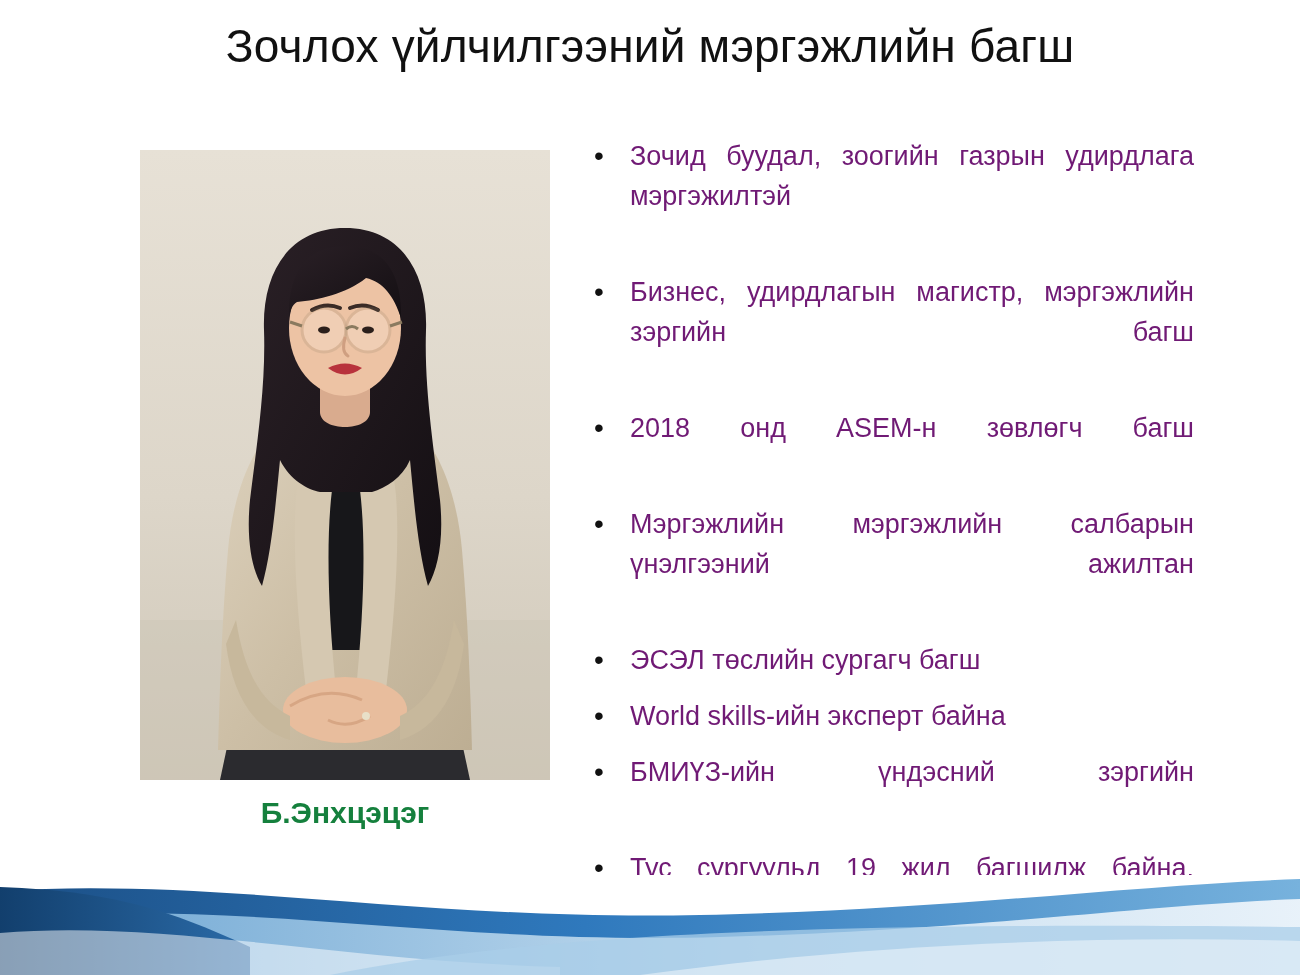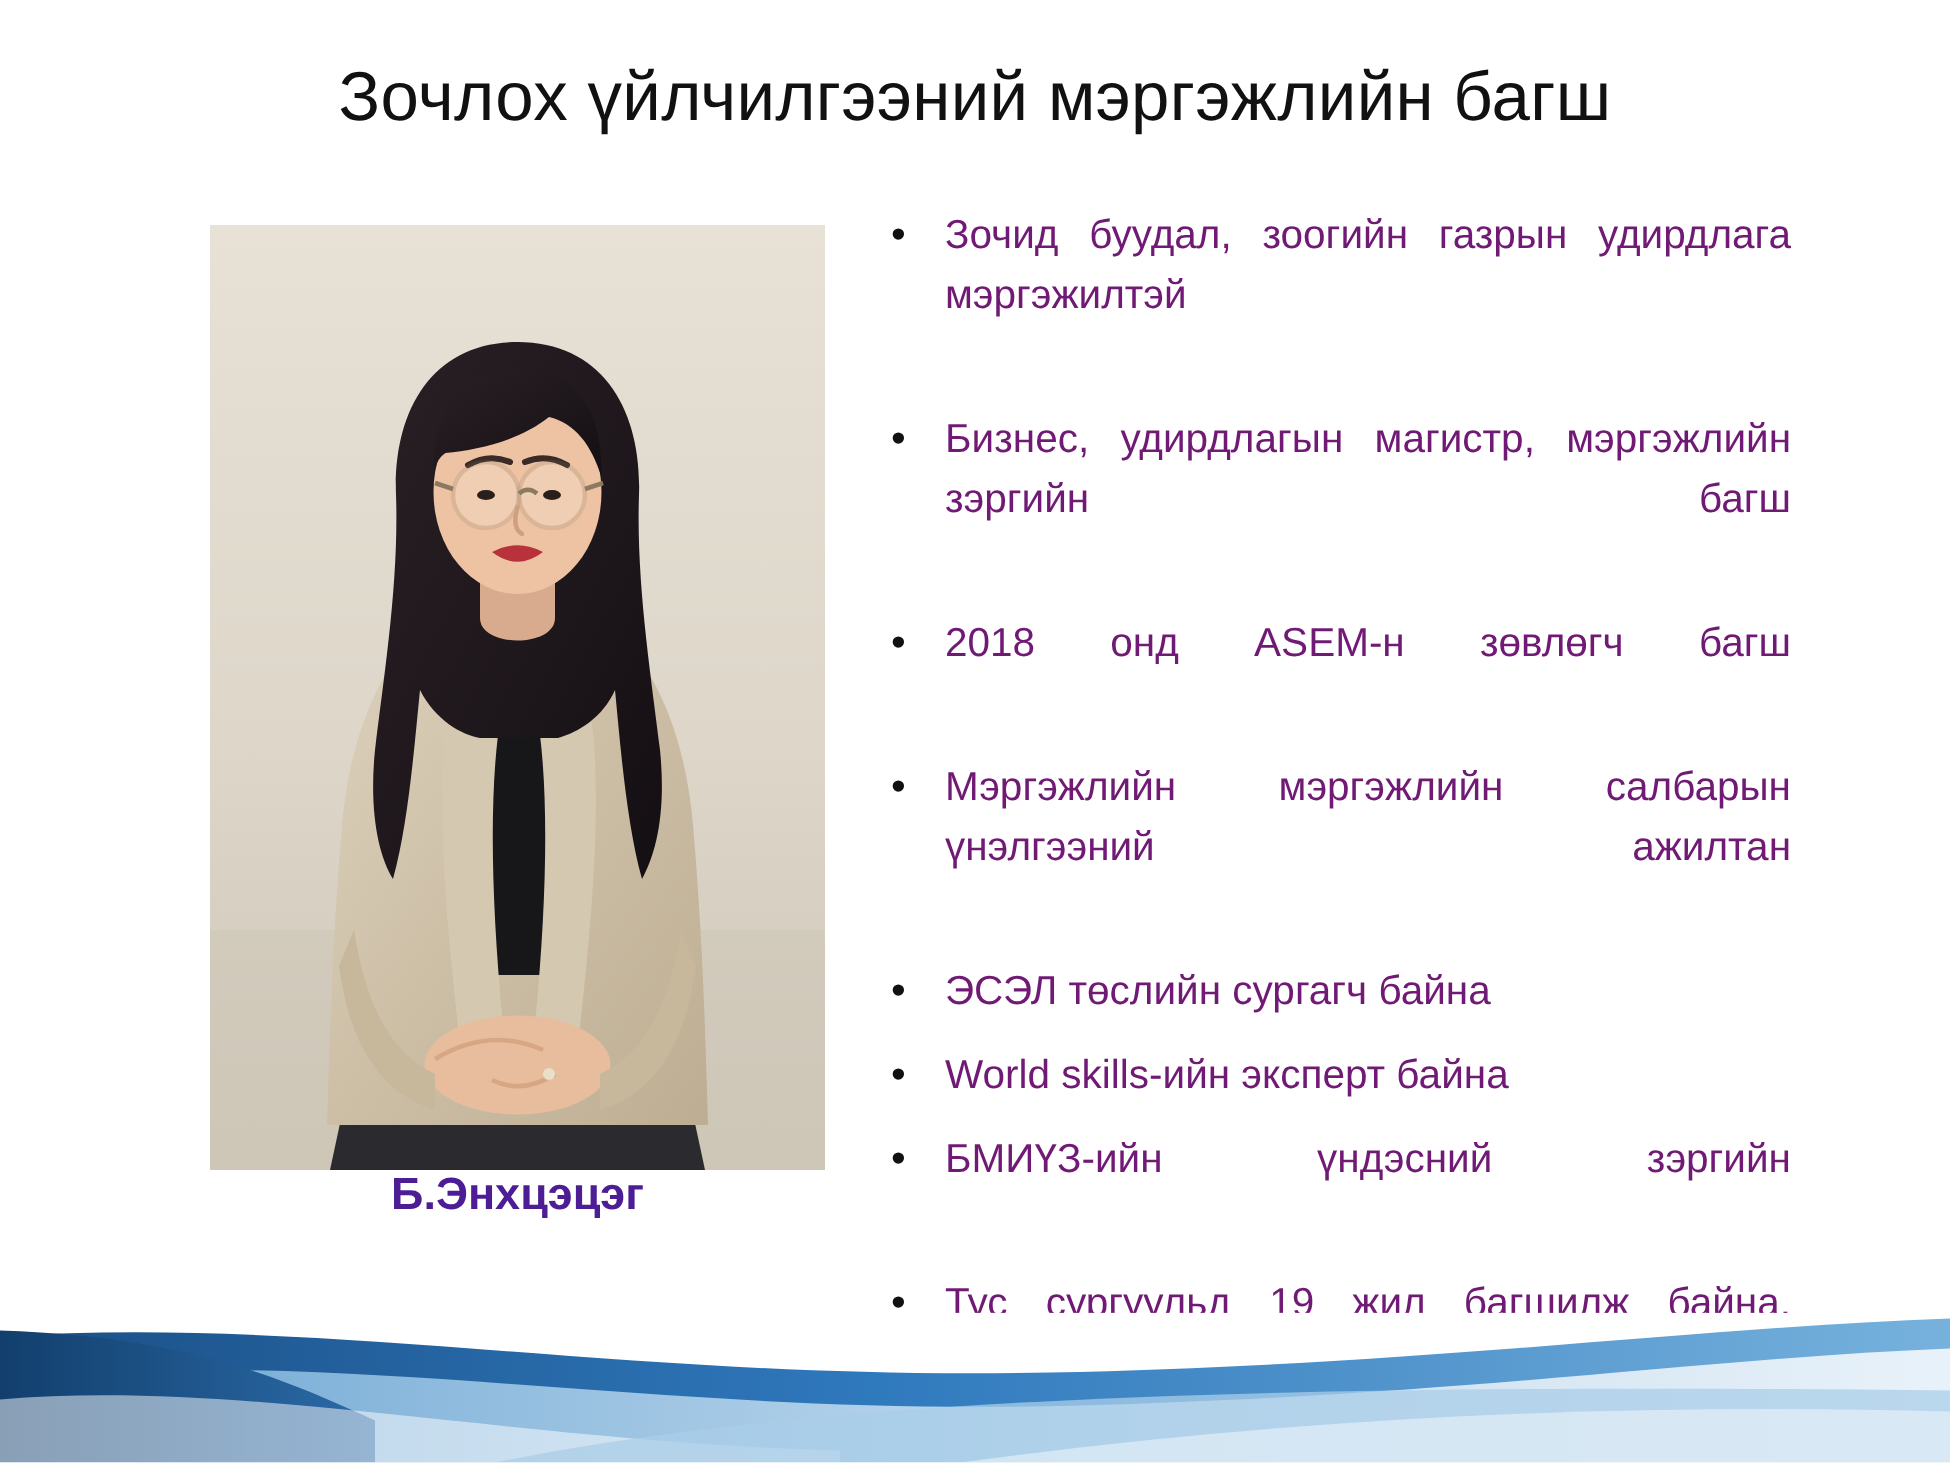--- a/index.html
+++ b/index.html
@@ -14,21 +14,21 @@
     overflow: hidden;
     position: relative;
   }
   .slide {
     position: absolute;
     inset: 0;
     background: #ffffff;
   }
   .slide-title {
     position: absolute;
-    top: 38px;
+    top: 20px;
     left: 0;
     width: 1300px;
     text-align: center;
     font-size: 46px;
     line-height: 1.15;
     color: #111111;
     font-weight: 400;
     letter-spacing: 0.2px;
   }
   .photo-block {
@@ -41,24 +41,25 @@
     width: 410px;
     height: 630px;
     overflow: hidden;
     position: relative;
     background: #d9d2c7;
   }
   .photo-frame svg {
     display: block;
   }
   .photo-caption {
+    margin-top: 16px;
     text-align: center;
     font-size: 30px;
     font-weight: bold;
-    color: #4c1d95;
+    color: #15803d;
   }
   .bullets {
     position: absolute;
     left: 594px;
     top: 136px;
     width: 600px;
   }
   .bullet-row {
     display: flex;
     align-items: flex-start;
@@ -195,21 +196,21 @@
       <span class="bullet-text">2018 онд ASEM-н зөвлөгч багш</span>
     </div>
 
     <div class="bullet-row">
       <span class="bullet-dot">•</span>
       <span class="bullet-text">Мэргэжлийн мэргэжлийн салбарын үнэлгээний ажилтан</span>
     </div>
 
     <div class="bullet-row">
       <span class="bullet-dot">•</span>
-      <span class="bullet-text nojustify">ЭСЭЛ төслийн сургагч байна</span>
+      <span class="bullet-text nojustify">ЭСЭЛ төслийн сургагч багш</span>
     </div>
 
     <div class="bullet-row">
       <span class="bullet-dot">•</span>
       <span class="bullet-text nojustify">World skills-ийн эксперт байна</span>
     </div>
 
     <div class="bullet-row">
       <span class="bullet-dot">•</span>
       <span class="bullet-text">БМИҮЗ-ийн үндэсний зэргийн</span>

